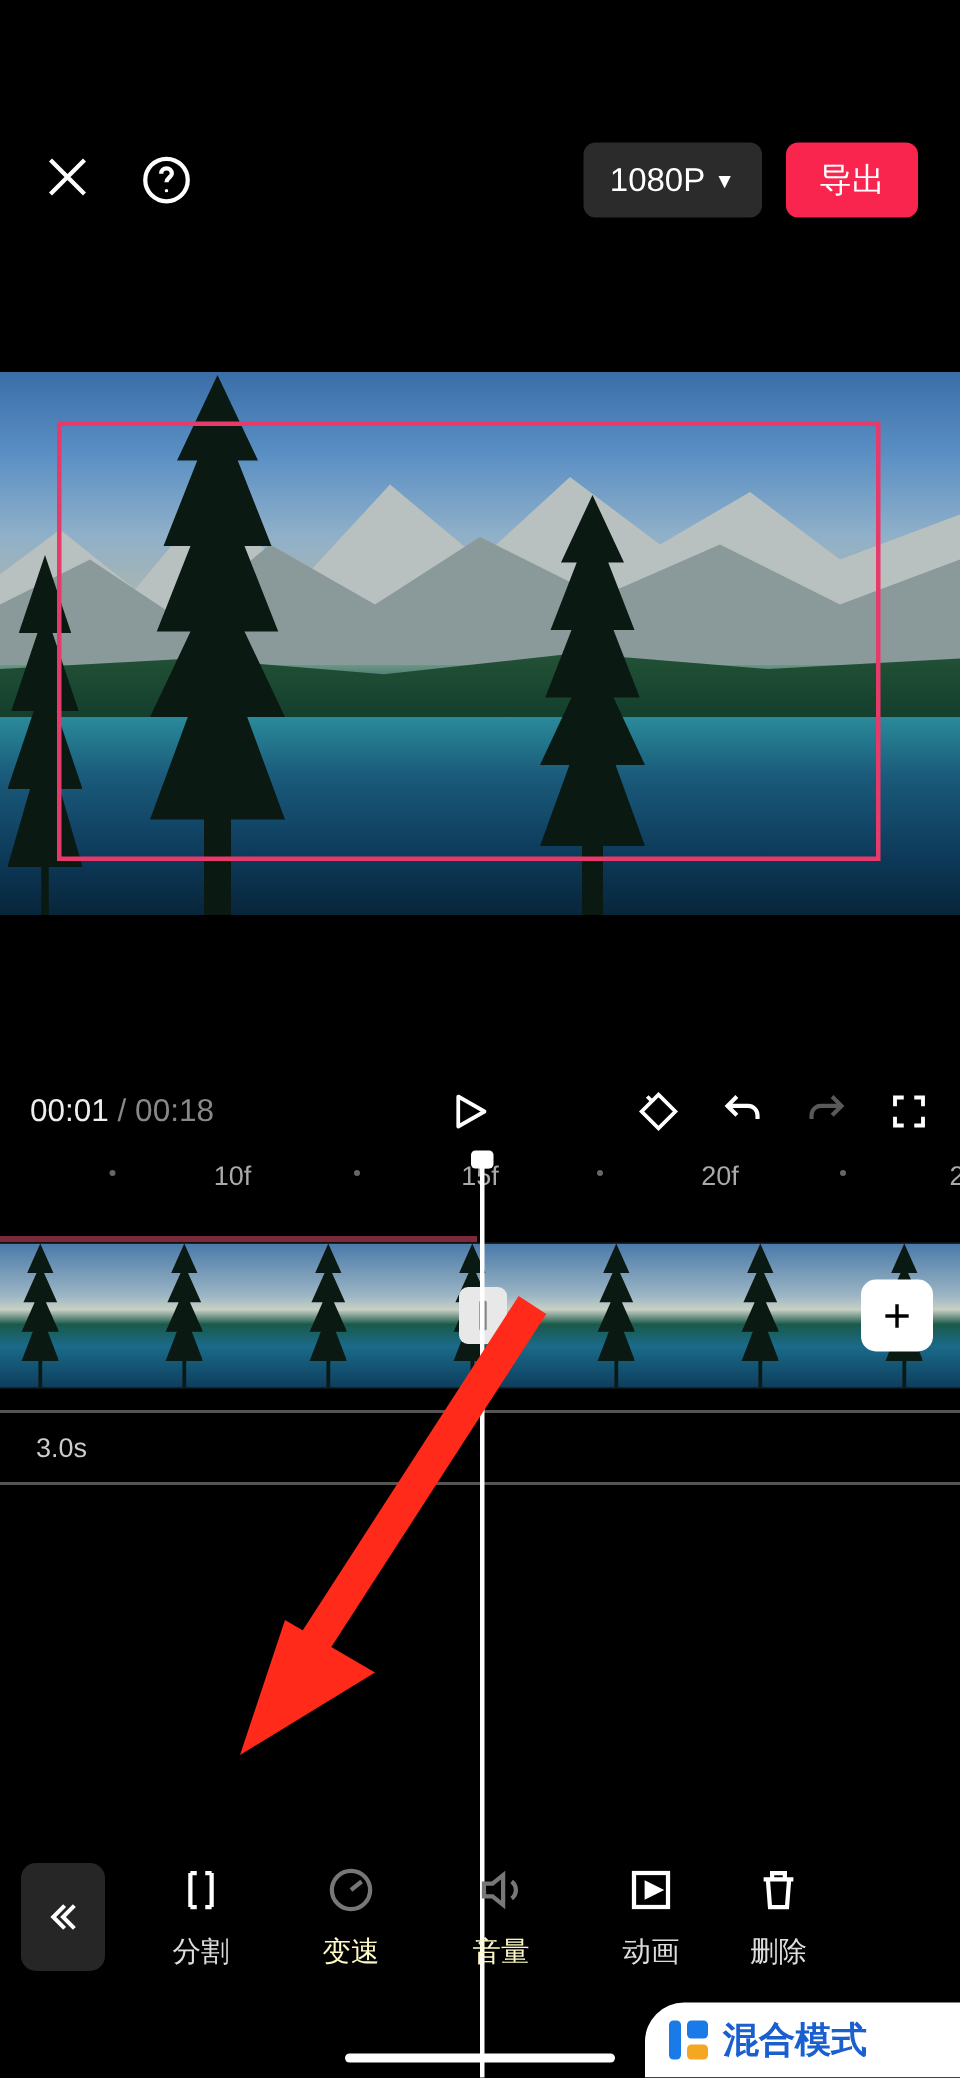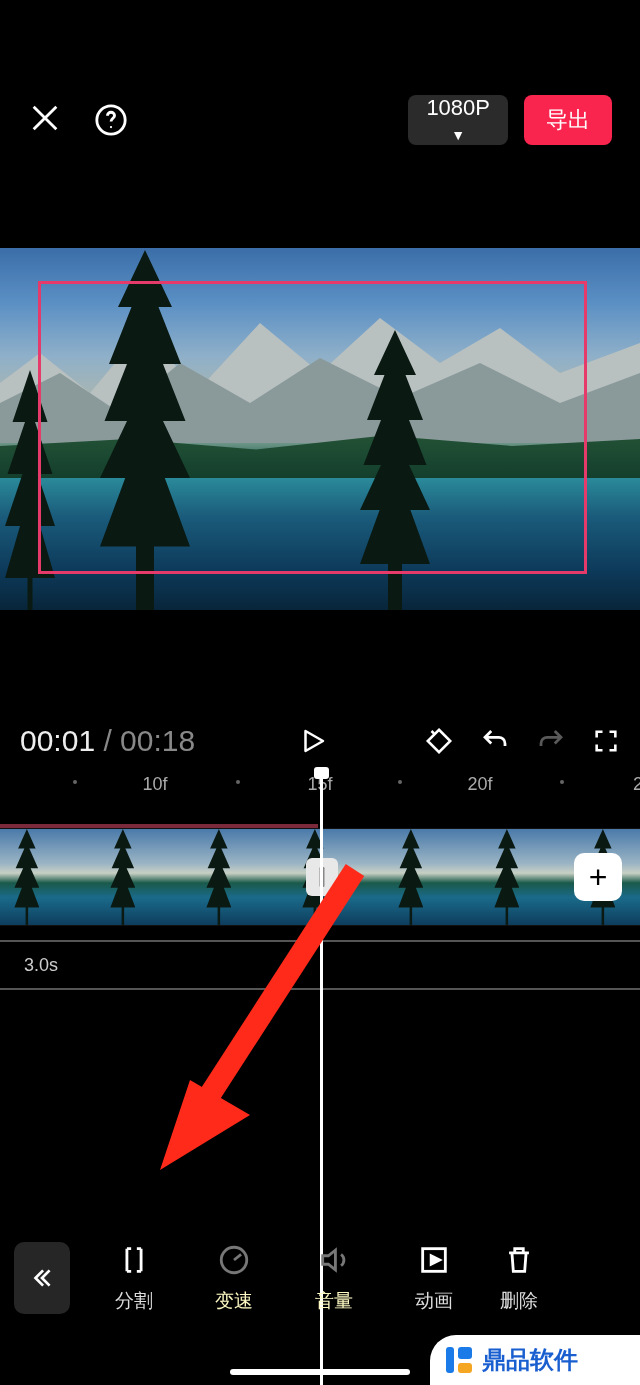--- a/index.html
+++ b/index.html
@@ -28,21 +28,20 @@
   .res-btn {
     background: #2b2b2b;
     color: #fff;
     height: 50px;
     border-radius: 8px;
     padding: 0 18px;
     font-size: 22px;
     display: flex;
     align-items: center;
     gap: 6px;
-    flex-direction: column;
   }
   .res-btn .caret { font-size: 14px; }
   .export-btn {
     background: #f9254e;
     color: #fff;
     height: 50px;
     border-radius: 8px;
     padding: 0 22px;
     font-size: 22px;
     margin-left: 16px;
@@ -89,21 +88,21 @@
   }
   .crop-frame {
     position:absolute; left:38px; top:33px; right:53px; bottom:36px;
     border: 3px solid #e63a6a;
   }
   
   .playbar {
     position:absolute; top:716px; left:0; right:0; height:50px;
     display:flex; align-items:center; padding:0 20px;
   }
-  .time { font-size:30px; color:#eee; }
+  .time { font-size:21px; color:#eee; }
   .time .total { color:#888; }
   .playbar .spacer { flex:1; }
   .play-btn { margin-right: 70px; }
   .ctrl-icon { margin-left: 26px; display:flex; align-items:center; }
   .ctrl-icon.dim { opacity:.35; }
   
   .timeline {
     position:absolute; top:770px; left:0; right:0; height:440px;
   }
   .ruler {
@@ -359,14 +358,14 @@
 </div>
 
 <div class="home-ind"></div>
 
 <div class="watermark">
   <div class="wm-logo">
     <div class="bar b1"></div>
       <div class="bar b2"></div>
       <div class="bar b3"></div>
   </div>
-  <span>鼎品软件</span>
+  <span>混合模式</span>
 </div>
 
 </body></html>

